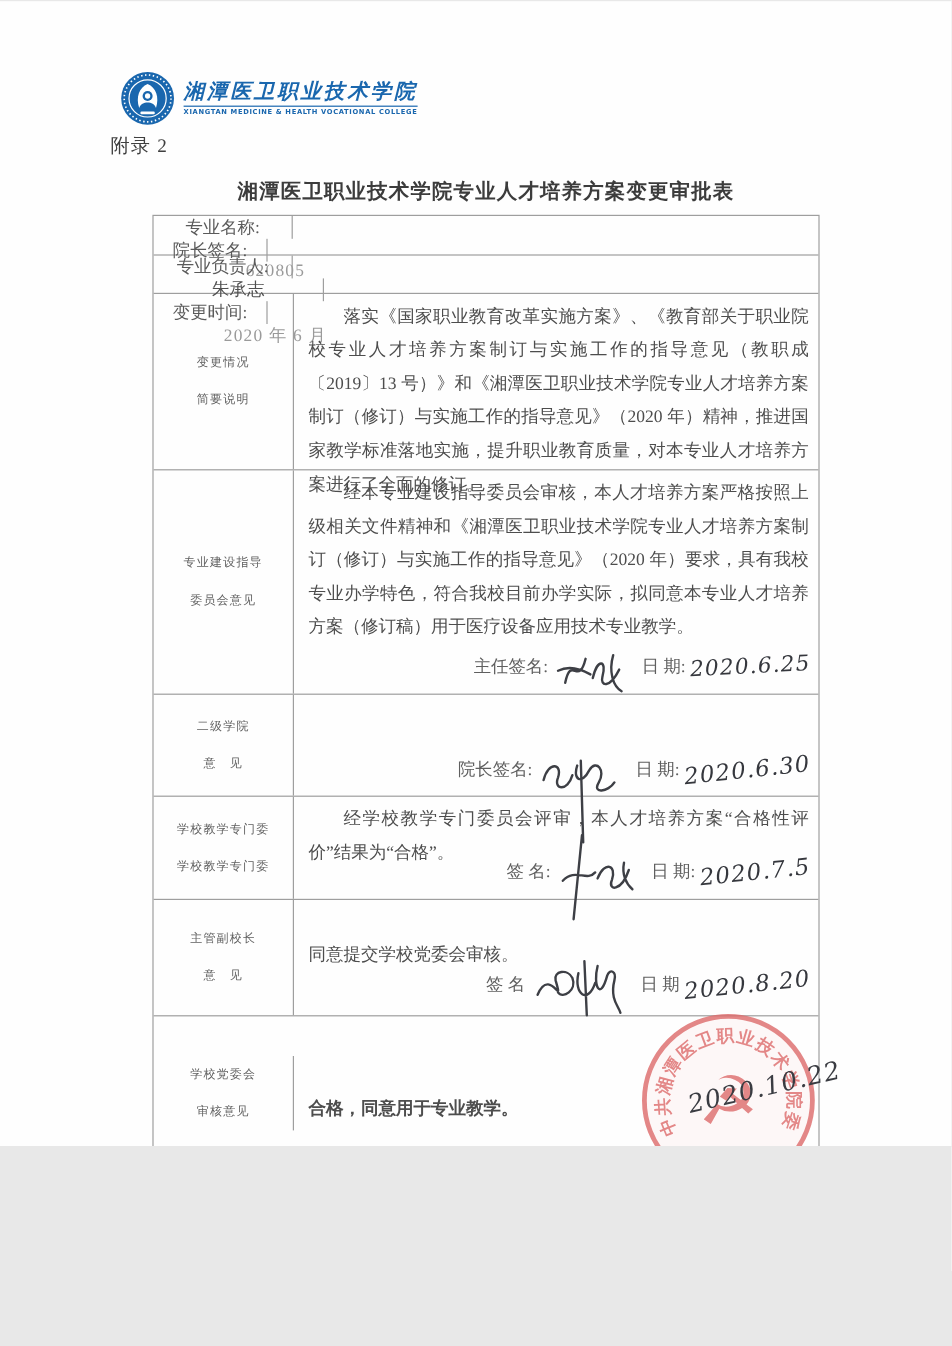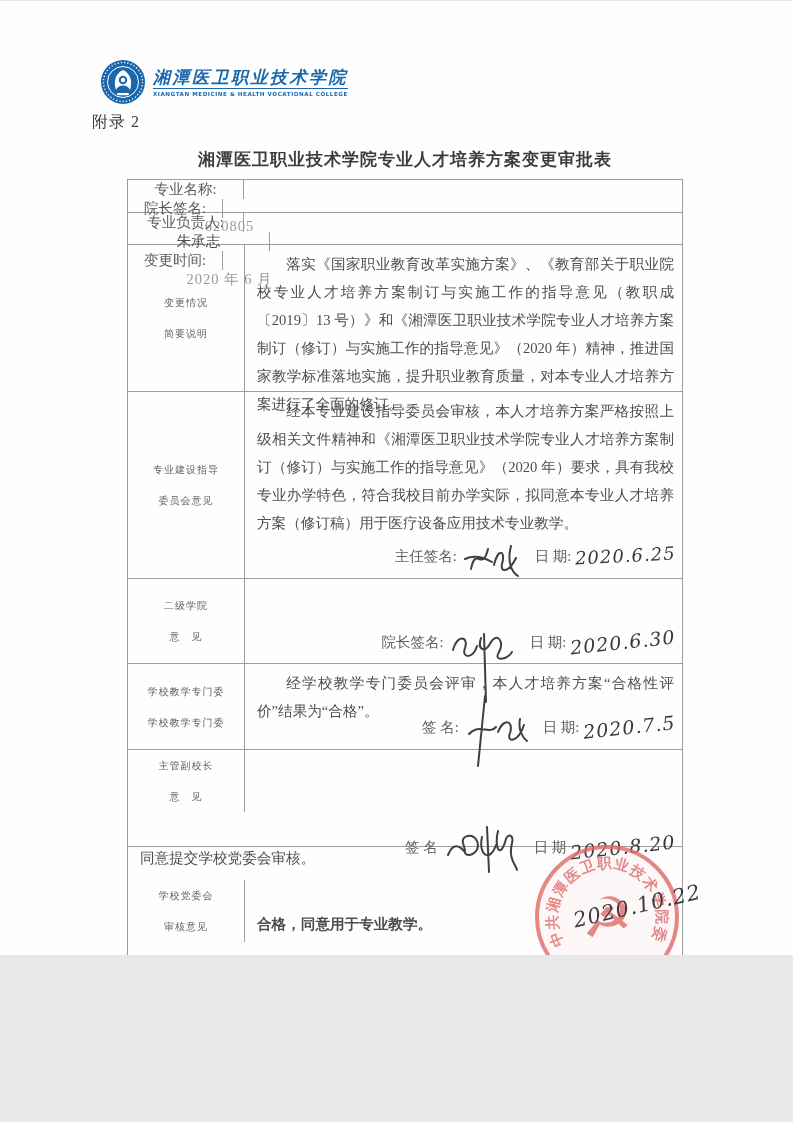--- a/index.html
+++ b/index.html
@@ -45,21 +45,21 @@
   .r-info:first-child { height:33px; }
   .sec-label {
     width:117px; border-right:1px solid #9e9e9e; flex-shrink:0;
     display:flex; flex-direction:column; align-items:center; justify-content:center;
     font-size:10px; color:#616161; line-height:31px; letter-spacing:1px;
   }
   .sec-body { flex:1; position:relative; font-size:14.6px; line-height:28px; color:#4d4d4d; }
   .sec-body p { padding:5px 8px 0 12px; text-indent:2em; text-align:justify; }
   .sec-body p.no-indent { text-indent:0; }
   .h147 { height:147px; } .h187 { height:187px; } .h85 { height:85px; }
-  .h86 { height:86px; }  .h97 { height:97px;flex-direction:column; }  .h128 { height:128px;align-items:center; }
+  .h86 { height:86px; }  .h97 { height:97px; }  .h128 { height:128px;align-items:center; }
   
   .sign-line {
     position:absolute; right:6px; bottom:5px; display:flex; align-items:center;
     font-size:14.5px; color:#5f5f5f; white-space:nowrap;
   }
   .sign-line .dl { margin-left:14px; }
   .sig { overflow:visible; margin:0 2px -6px 4px; flex-shrink:0; position:relative; z-index:3; }
   .sig path { fill:none; stroke:#3d3f45; stroke-width:2; stroke-linecap:round; }
   .hand {
     font-family:"DejaVu Serif",serif; font-style:italic; color:#35373d;

